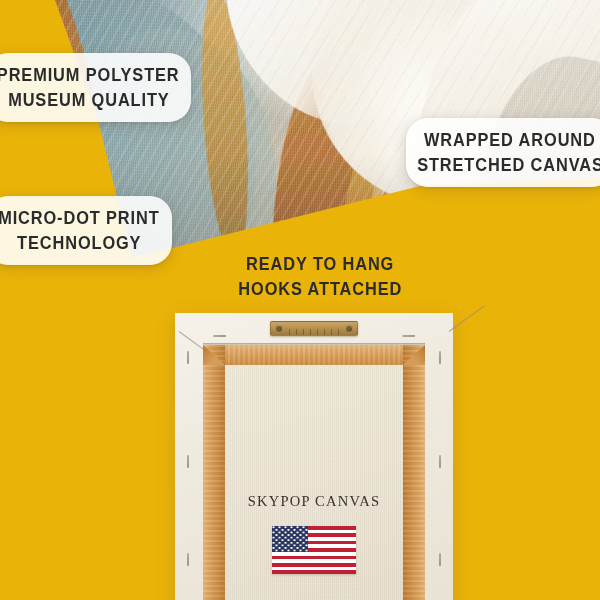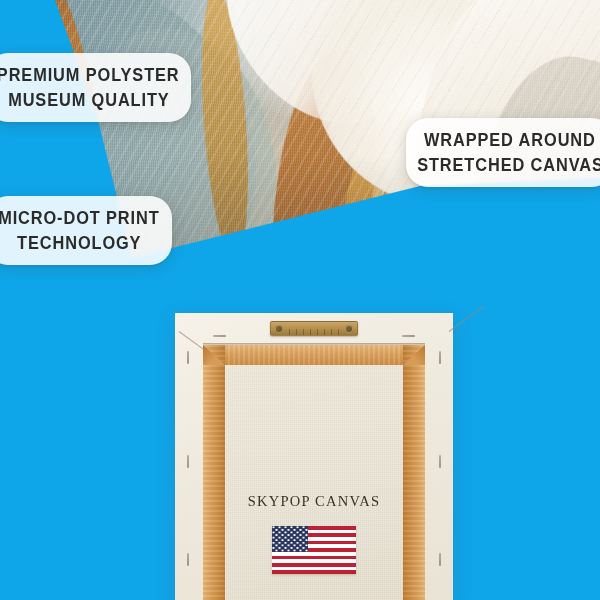--- a/index.html
+++ b/index.html
@@ -4,21 +4,21 @@
 <style>
   * { margin:0; padding:0; box-sizing:border-box; }
   html,body { width:600px; height:600px; }
   body {
     font-family:"Liberation Sans", sans-serif;
     background:#ffffff;
     overflow:hidden;
     position:relative;
   }
 
-  #stage { position:absolute; inset:0; width:600px; height:600px; background:#0ea5e9; }
+  #stage { position:absolute; inset:0; width:600px; height:600px; background:#eab308; }
 
   
   .art-wrap{
     position:absolute; left:0; top:0; width:600px; height:280px;
     overflow:hidden;
     clip-path: polygon(55px 0, 600px 0, 600px 178px, 420px 186px, 132px 258px, 98px 120px);
   }
   .art-base{
     position:absolute; inset:-10%;
     background:
@@ -250,20 +250,24 @@
   <div class="pill" id="pill-wrapped">
     <div class="line">WRAPPED AROUND</div>
     <div class="line">STRETCHED CANVAS</div>
   </div>
 
   <div class="pill" id="pill-micro">
     <div class="line">MICRO-DOT PRINT</div>
     <div class="line">TECHNOLOGY</div>
   </div>
 
+  <div class="plain-caption">
+    <div class="line">READY TO HANG</div>
+    <div class="line">HOOKS ATTACHED</div>
+  </div>
 
   <div class="canvas-back">
 
     <div class="hanger">
       <div class="eye l"></div>
       <div class="eye r"></div>
       <div class="teeth"></div>
     </div>
 
     <div class="fold" style="left:4px; top:18px; transform:rotate(36deg);"></div>

